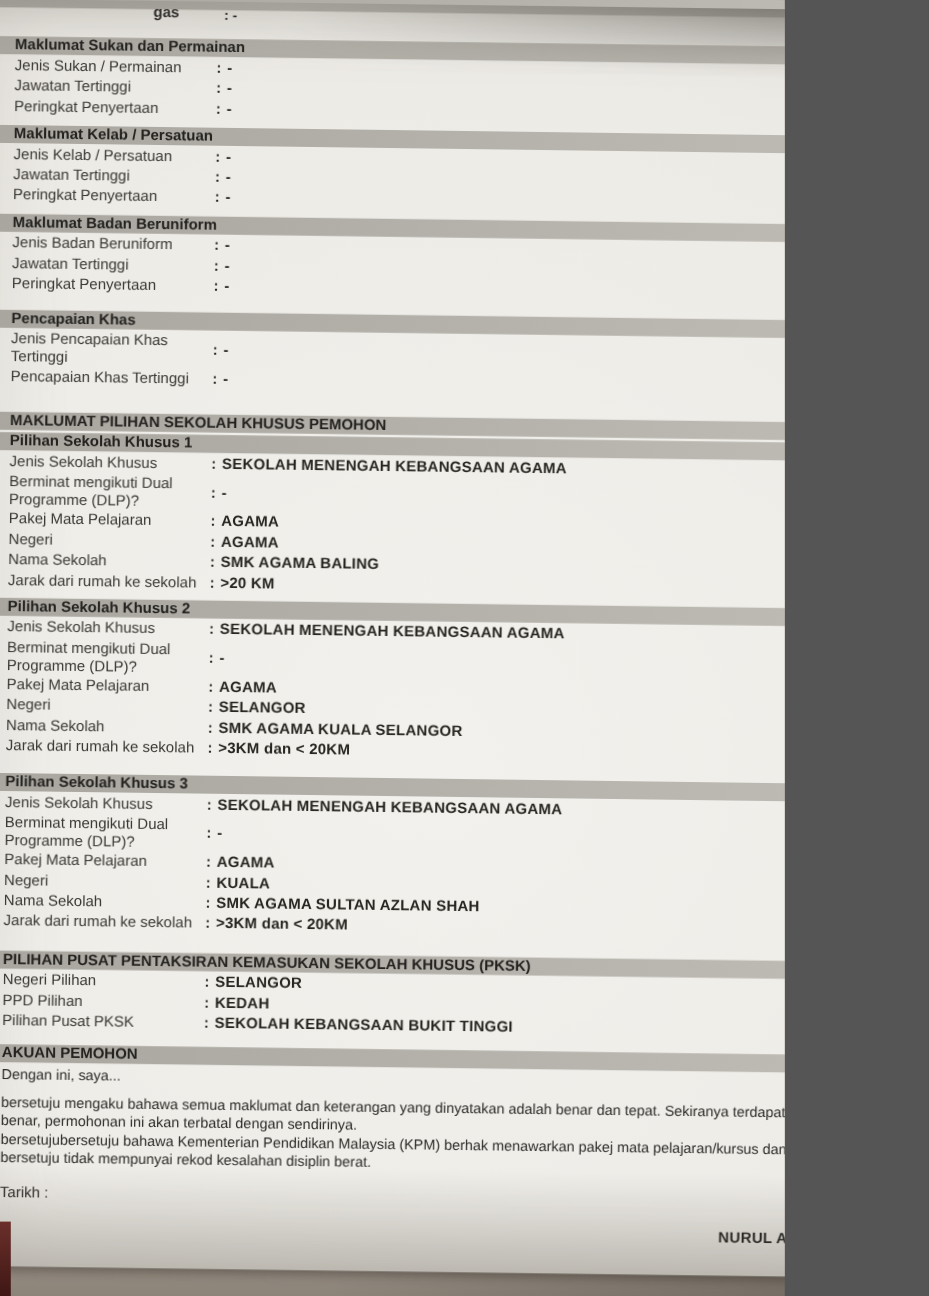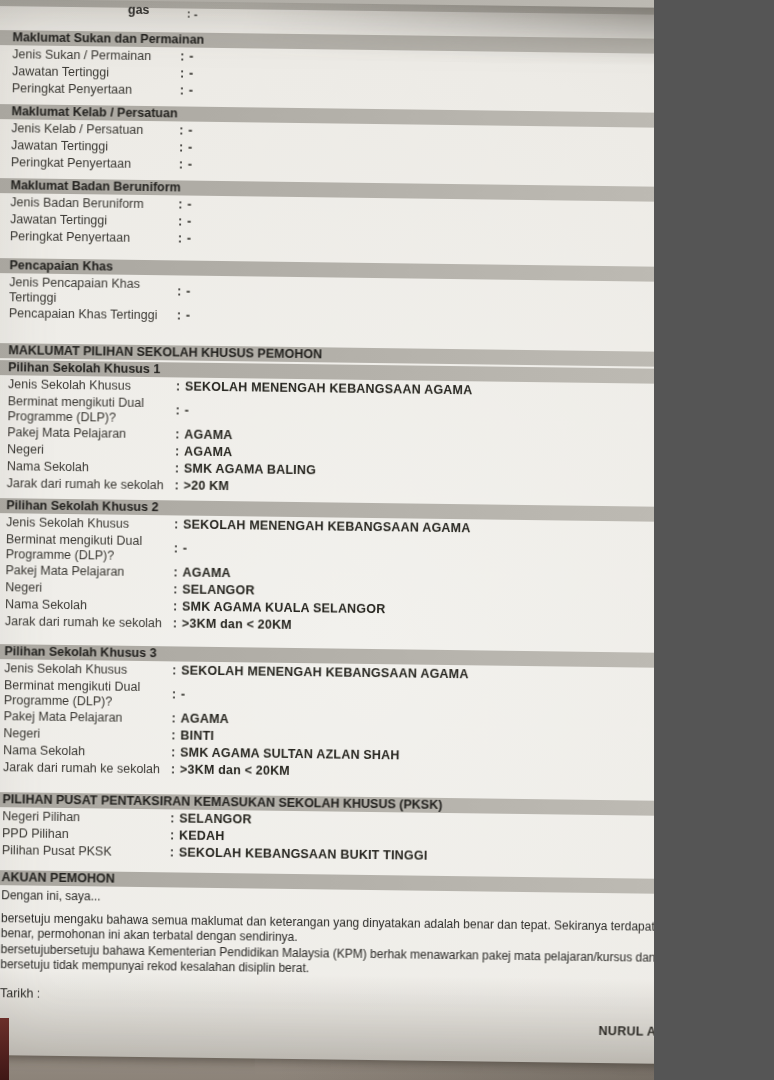--- a/index.html
+++ b/index.html
@@ -254,21 +254,21 @@
     <div class="val">-</div>
   </div>
               <div class="row">
     <div class="lbl">Pakej Mata Pelajaran</div>
     <div class="colon">:</div>
     <div class="val">AGAMA</div>
   </div>
               <div class="row">
     <div class="lbl">Negeri</div>
     <div class="colon">:</div>
-    <div class="val">BINTI</div>
+    <div class="val">KUALA</div>
   </div>
               <div class="row">
     <div class="lbl">Nama Sekolah</div>
     <div class="colon">:</div>
     <div class="val">SMK AGAMA SULTAN AZLAN SHAH</div>
   </div>
               <div class="row">
     <div class="lbl">Jarak dari rumah ke sekolah</div>
     <div class="colon">:</div>
     <div class="val">&gt;3KM dan &lt; 20KM</div>

